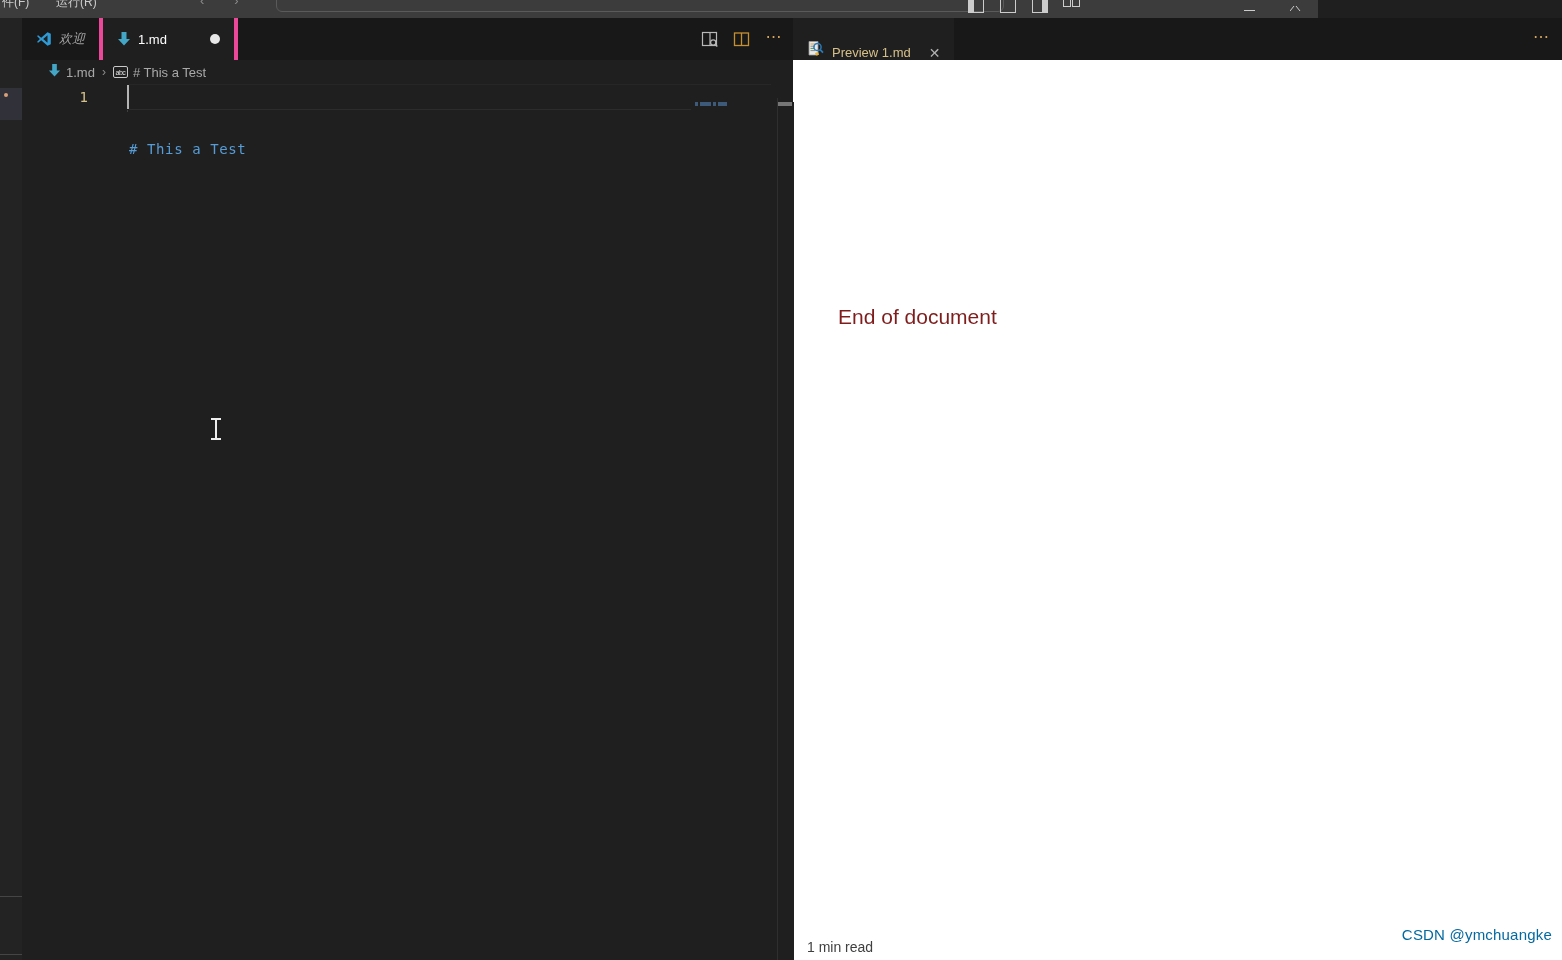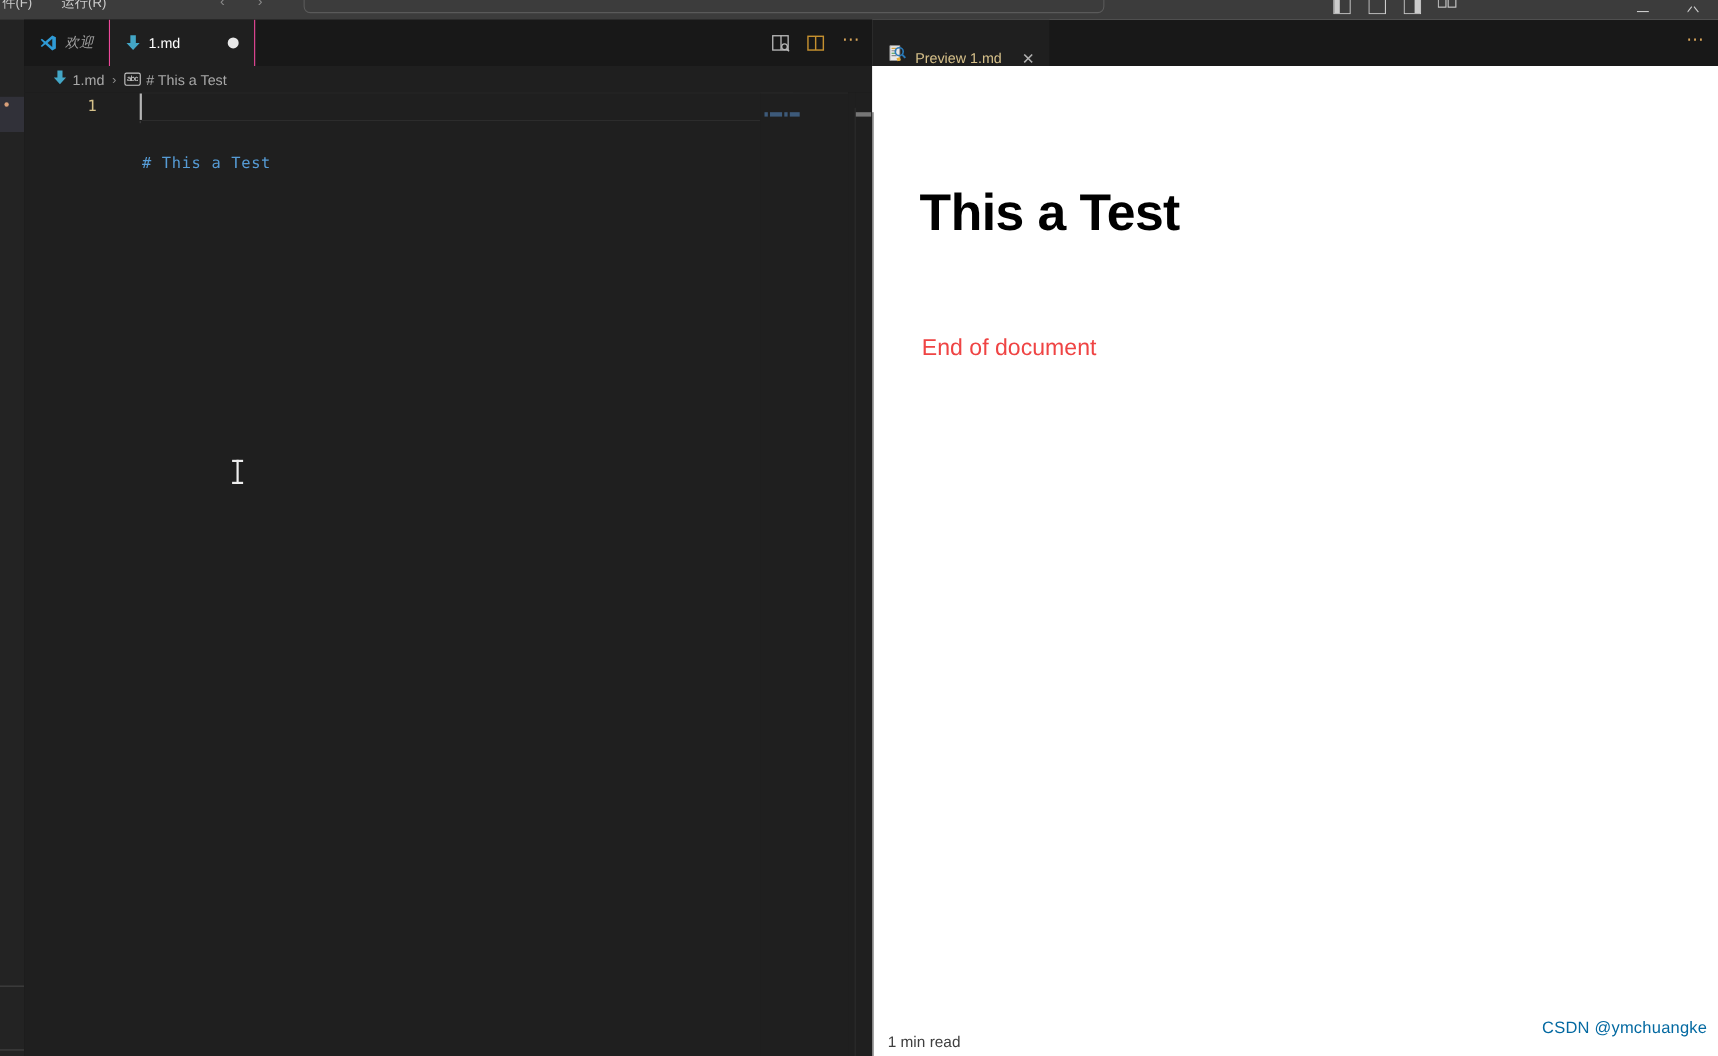--- a/index.html
+++ b/index.html
@@ -16,21 +16,21 @@
     position: relative;
     width: 1562px;
     height: 960px;
     background: #1f1f1f;
   }
 
   
   .titlebar {
     position: absolute;
     left: 0; top: 0;
-    width: 1562px; height: 18px;
+    width: 1318px; height: 18px;
     background: #3c3c3c;
     overflow: hidden;
   }
   .titlebar-menu {
     position: absolute;
     top: -6px;
     font-size: 12px;
     color: #cccccc;
     white-space: nowrap;
   }
@@ -127,21 +127,21 @@
   }
   .tab {
     display: flex;
     align-items: center;
     gap: 7px;
     padding: 0 14px;
     height: 42px;
     font-size: 13px;
     color: #9d9d9d;
     background: #181818;
-    border-right: 1px solid #ec4899;
+    border-right: 4px solid #ec4899;
     position: relative;
     white-space: nowrap;
   }
   .tab.preview-italic .tab-label { font-style: italic; }
   .tab.active {
     background: #1f1f1f;
     color: #ffffff;
   }
   .tab .tab-icon { display: flex; align-items: center; }
   .dirty-dot {
@@ -369,21 +369,21 @@
     font-size: 47px;
     font-weight: bold;
     color: #000000;
     letter-spacing: -0.5px;
     font-family: "Liberation Sans", sans-serif;
   }
   .preview-eod {
     position: absolute;
     left: 45px; top: 245px;
     font-size: 21px;
-    color: #ef4444;
+    color: #7f1d1d;
     font-family: "Liberation Sans", sans-serif;
   }
   .preview-readtime {
     position: absolute;
     left: 14px; bottom: 5px;
     font-size: 14px;
     color: #3f3f3f;
     font-family: "Liberation Sans", sans-serif;
   }
   .watermark {
@@ -574,20 +574,19 @@
           </svg>
         </span>
         <span>Preview 1.md</span>
         <span class="close-x">✕</span>
       </div>
       <div class="preview-more">⋯</div>
     </div>
 
     <div class="preview-body">
       <div class="preview-left-edge"></div>
-      <div class="preview-h1">This a Test</div>
       <div class="preview-eod">End of document</div>
       <div class="preview-readtime">1 min read</div>
       <div class="watermark">CSDN @ymchuangke</div>
     </div>
   </div>
 
 </div>
 
 </body></html>

